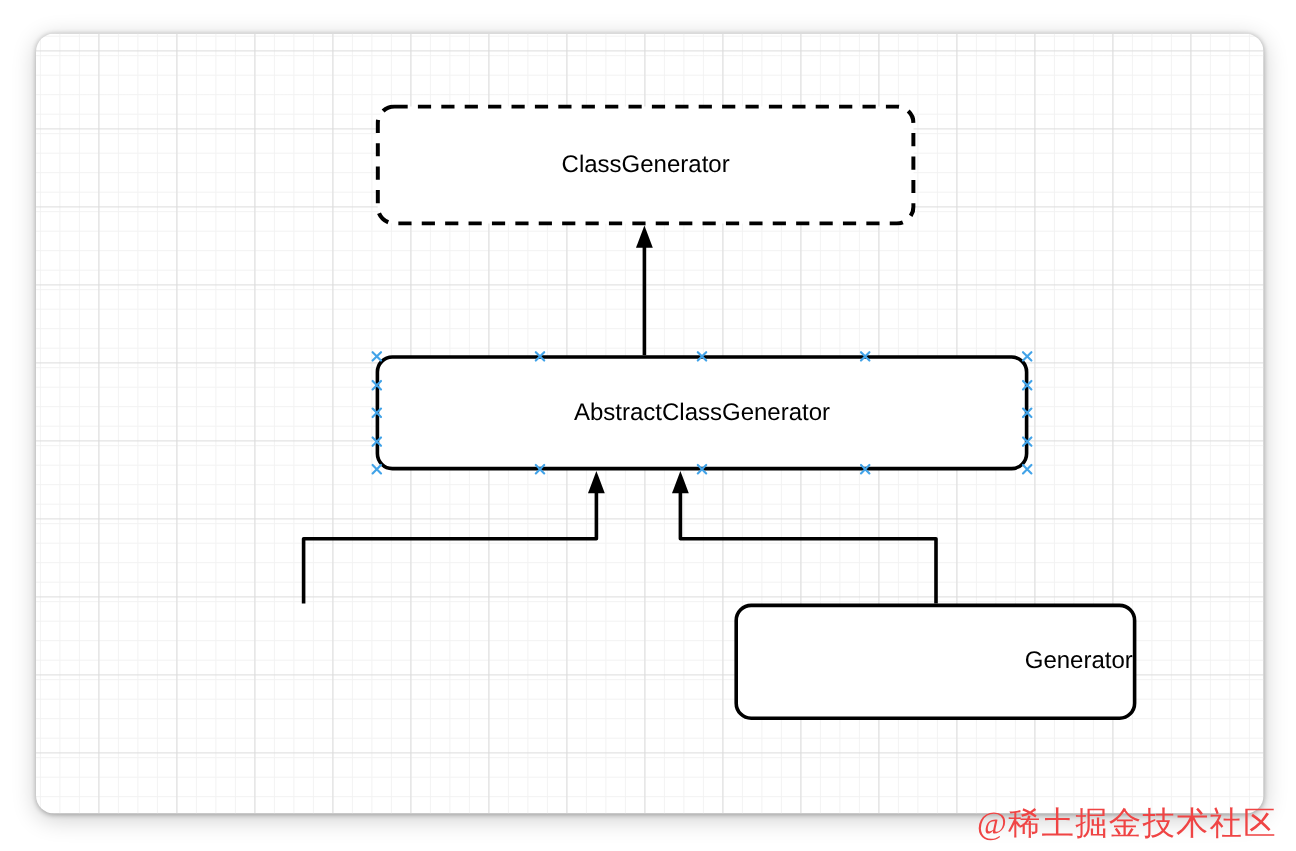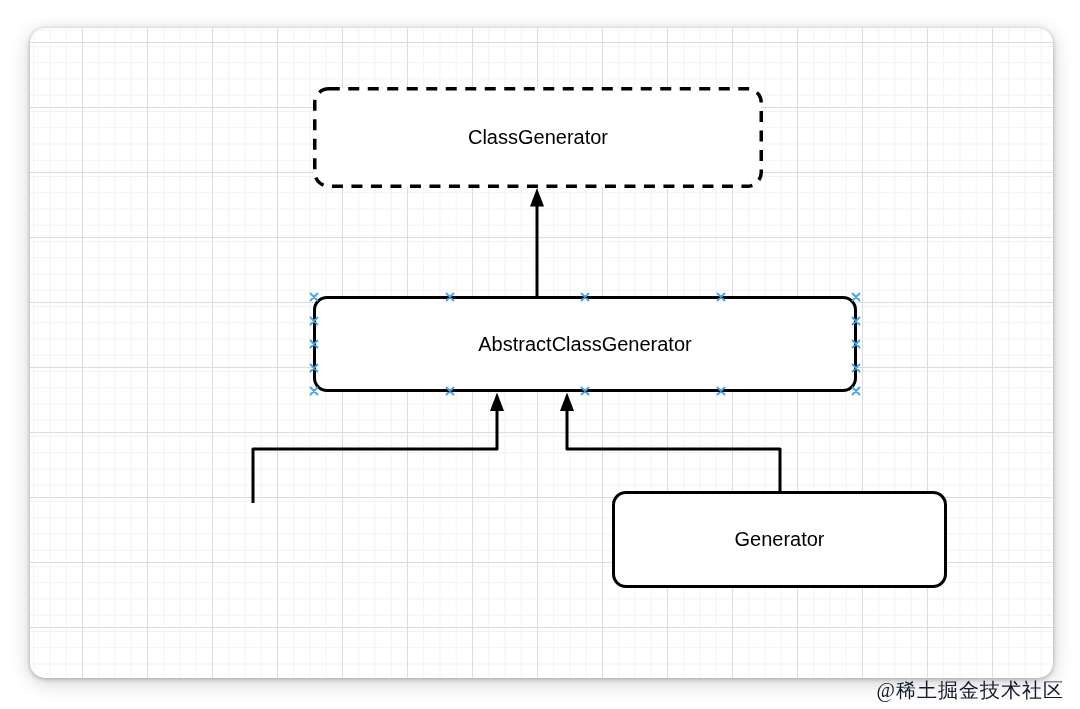--- a/index.html
+++ b/index.html
@@ -52,39 +52,39 @@
   .node.dashed { border: none; background: transparent; }
   .node.dashed .dash-border {
     position: absolute; inset: 0;
     width: 100%; height: 100%;
   }
   .node.dashed .label { position: relative; z-index: 1; }
 
   #node-class-generator   { left: 283px; top:  59px; width: 450px; height: 101px; }
   #node-abstract          { left: 283px; top: 268px; width: 544px; height:  96px; }
   #node-enhancer          { left:  77px; top: 475px; width: 293px; height:  97px; }
-  #node-generator         { left: 582px; top: 463px; width: 335px; height:  97px; }
+  #node-generator         { left: 582px; top: 475px; width: 335px; height:  97px; justify-content: flex-end; }
 
   
   .handles { position: absolute; inset: -2px; pointer-events: none; }
   .cp {
     position: absolute;
     width: 12px; height: 12px;
     pointer-events: auto;
     cursor: crosshair;
     line-height: 0;
   }
 
   
   .watermark {
     position: absolute;
     right: 16px; bottom: 5px;
     font-family: "Liberation Serif", "DejaVu Serif", serif;
-    font-size: 20px;
-    color: #0f172a;
+    font-size: 27px;
+    color: #ef4444;
     letter-spacing: 1px;
     user-select: none;
   }
 </style>
 </head>
 <body>
 
 <div class="page">
 
   <div class="canvas">

